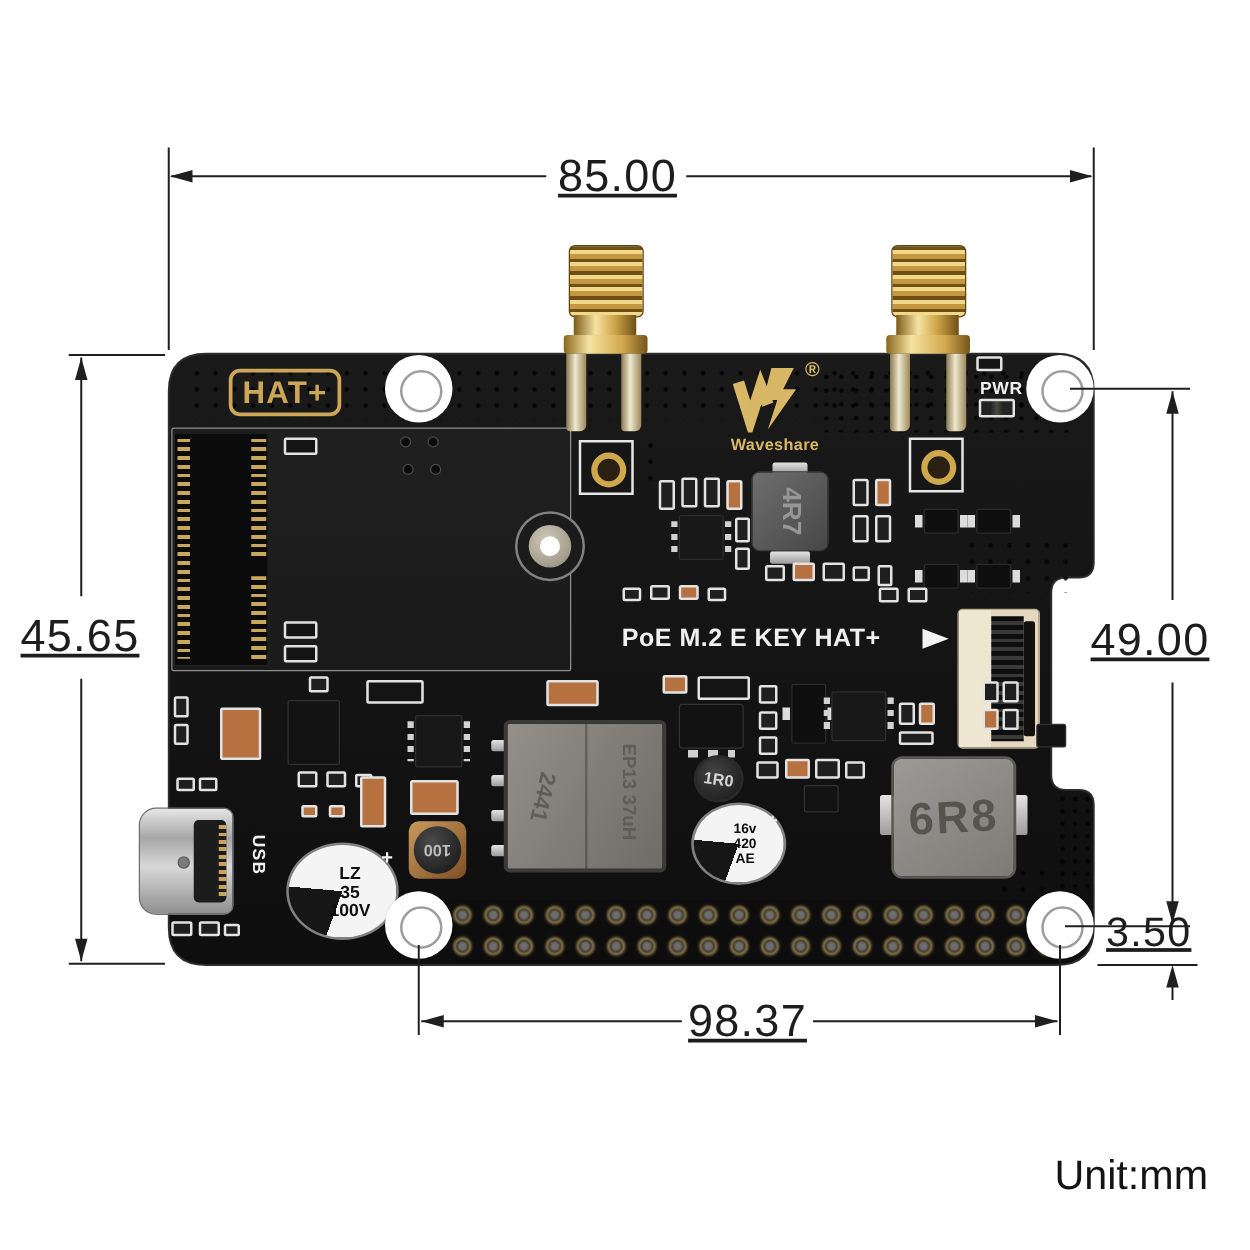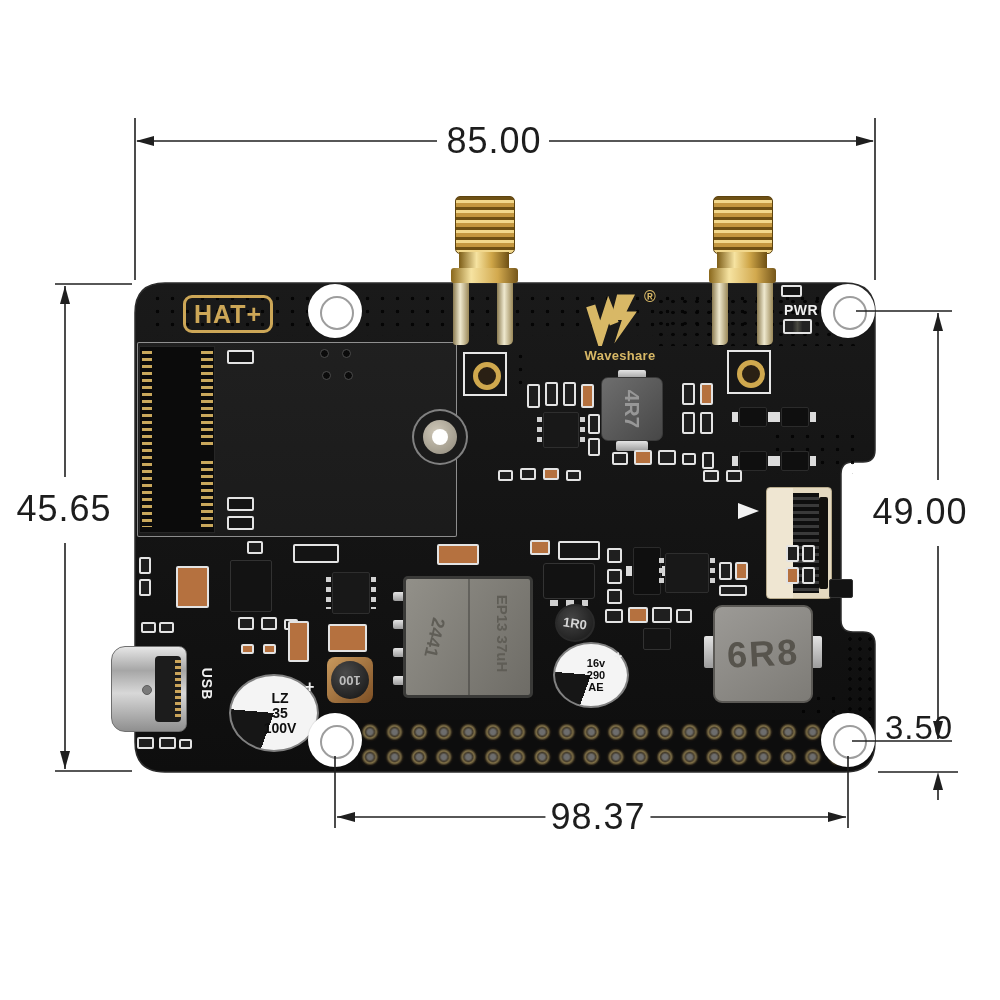--- a/index.html
+++ b/index.html
@@ -1,21 +1,21 @@
 <!DOCTYPE html>
 <html><head>
 <meta charset="utf-8">
 <style>
   html,body{margin:0;padding:0;background:#fff;}
   #stage{position:relative;width:1000px;height:1000px;background:#fff;overflow:hidden;
          font-family:"Liberation Sans",sans-serif;}
   .abs{position:absolute;box-sizing:border-box;}
   
   .dim{position:absolute;font:400 36px/1 "Liberation Sans",sans-serif;color:#1d1d1d;
-       transform:translate(-50%,-50%);letter-spacing:1px;background:#fff;padding:0 5px;white-space:nowrap;}
+       transform:translate(-50%,-50%);letter-spacing:1px;background:#fff;padding:0 5px;white-space:nowrap;text-decoration:underline;}
   .dim.nobg{background:transparent;padding:0 2px;font-size:33px;}
   .unit{position:absolute;font:400 33px/1 "Liberation Sans",sans-serif;color:#141414;
         transform:translate(-50%,-50%);white-space:nowrap;}
   
   .vias{position:absolute;background-image:radial-gradient(circle,#030303 1.5px,transparent 2.1px);
         background-size:15px 13px;opacity:.9;}
   
   .p{position:absolute;background:#1f1f1f;border:2px solid #e3e3e3;border-radius:2px;box-sizing:border-box;}
   .p.tan{background:#b5713f;}
   .p.dark{background:#141414;}
@@ -154,20 +154,21 @@
   <div class="p" style="left:658px;top:450px;width:18px;height:15px;"></div>
   <div class="p" style="left:682px;top:453px;width:14px;height:12px;"></div>
   <div class="p" style="left:702px;top:452px;width:12px;height:17px;"></div>
   <div class="p" style="left:498px;top:470px;width:15px;height:11px;"></div>
   <div class="p" style="left:520px;top:468px;width:16px;height:12px;"></div>
   <div class="p tan" style="left:543px;top:468px;width:16px;height:12px;"></div>
   <div class="p" style="left:566px;top:470px;width:15px;height:11px;"></div>
   <div class="p" style="left:703px;top:470px;width:16px;height:12px;"></div>
   <div class="p" style="left:726px;top:470px;width:16px;height:12px;"></div>
 
+  <div class="silk" style="left:488px;top:500px;width:226px;text-align:center;font-size:20px;font-weight:700;letter-spacing:.4px;">PoE M.2 E KEY HAT+</div>
   <div class="abs" style="left:738px;top:503px;width:0;height:0;border-left:21px solid #f2f2f2;border-top:8px solid transparent;border-bottom:8px solid transparent;"></div>
 
   <div class="abs" style="left:766px;top:487px;width:66px;height:112px;background:linear-gradient(90deg,#efe6d2 0 40%,#e4d9c0 40% 100%);
               border:1px solid #b8ab8d;border-radius:4px;">
     <div class="abs" style="left:26px;top:5px;bottom:5px;width:26px;background:repeating-linear-gradient(180deg,#0e0e0e 0 4px,#3a3a3a 4px 7px);"></div>
     <div class="abs" style="right:3px;top:9px;bottom:9px;width:9px;background:#12100d;border-radius:2px;"></div>
   </div>
 
   <div class="p tan" style="left:437px;top:544px;width:42px;height:21px;"></div>
   <div class="p tan" style="left:530px;top:540px;width:20px;height:15px;"></div>
@@ -238,21 +239,21 @@
     <span style="position:absolute;left:8px;top:48px;transform:rotate(103deg);color:#5f5d56;font-size:18px;font-weight:700;white-space:nowrap;">2441</span>
   </div>
 
   <div class="abs" style="left:555px;top:604px;width:40px;height:38px;border-radius:50%;
               background:radial-gradient(circle at 40% 35%,#444,#161616);border:2px solid #2a2a2a;
               display:flex;align-items:center;justify-content:center;">
     <span style="color:#d6d6d6;font-size:13px;font-weight:700;transform:rotate(8deg);">1R0</span>
   </div>
   <div class="ecap" style="left:553px;top:642px;width:62px;height:62px;font-size:11px;line-height:12px;padding-left:10px;">
     <span>16v</span>
-    <span>290</span>
+    <span>420</span>
     <span>AE</span>
   </div>
   <div class="silk" style="left:614px;top:648px;font-size:14px;font-weight:700;">+</div>
 
   <div class="abs" style="left:327px;top:657px;width:46px;height:46px;border-radius:8px;background:linear-gradient(135deg,#c99a5e,#7d4f24);">
     <div class="abs" style="left:4px;top:4px;width:38px;height:38px;border-radius:50%;background:radial-gradient(circle at 38% 32%,#4a4a4a,#121212);
                 display:flex;align-items:center;justify-content:center;">
       <span style="color:#bdbdbd;font-size:13px;font-weight:700;transform:rotate(180deg);">100</span>
     </div>
   </div>
@@ -322,16 +323,17 @@
       <line x1="337" y1="817" x2="552" y2="817"></line>
       <line x1="647" y1="817" x2="846" y2="817"></line>
       <polygon points="337,817 355,812 355,822" stroke="none"></polygon>
       <polygon points="846,817 828,812 828,822" stroke="none"></polygon>
     </g>
   </svg>
 
   <div class="dim" style="left:494px;top:141px;">85.00</div>
   <div class="dim" style="left:64px;top:509px;">45.65</div>
   <div class="dim" style="left:920px;top:512px;">49.00</div>
-  <div class="dim nobg" style="left:919px;top:727px;">3.50</div>
+  <div class="dim nobg" style="left:919px;top:745px;">3.50</div>
   <div class="dim" style="left:598px;top:817px;">98.37</div>
+  <div class="unit" style="left:905px;top:940px;">Unit:mm</div>
 
 </div>
 
 </body></html>

